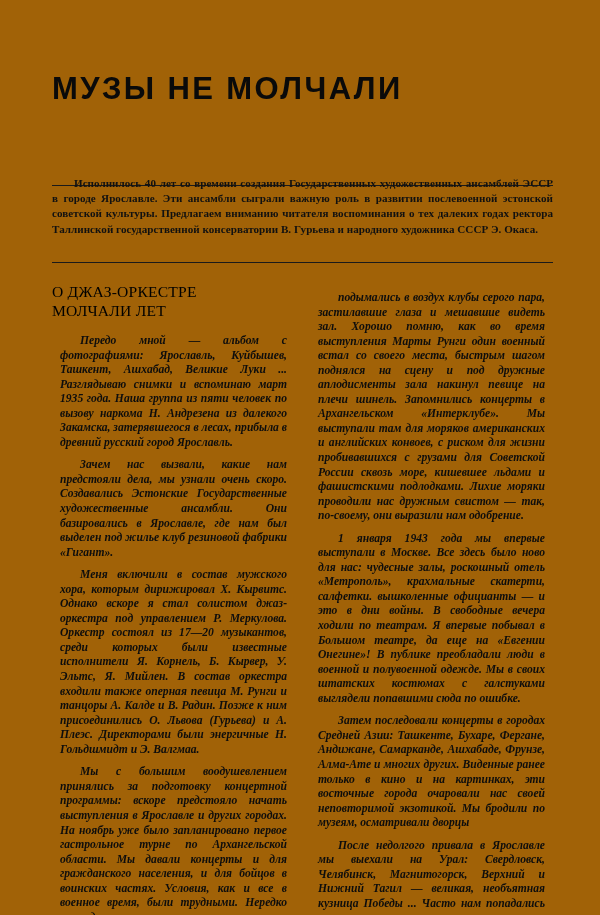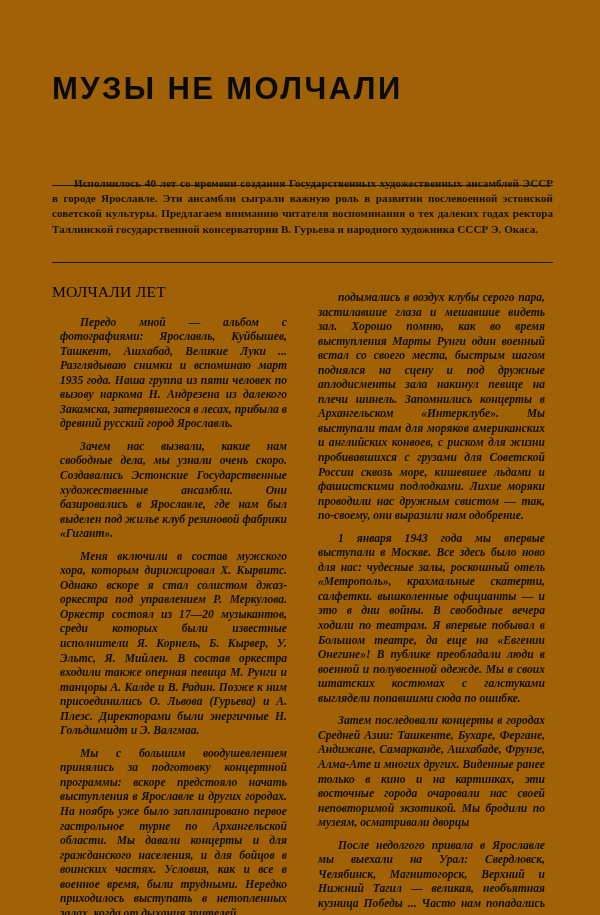--- a/index.html
+++ b/index.html
@@ -101,24 +101,25 @@
   <div class="masthead">МУЗЫ НЕ МОЛЧАЛИ</div>
 
   <div class="rule rule-top"></div>
 
   <div class="lead">Исполнилось 40 лет со времени создания Государственных художественных ансамблей ЭССР в городе Ярославле. Эти ансамбли сыграли важную роль в развитии послевоенной эстонской советской культуры. Предлагаем вниманию читателя воспоминания о тех далеких годах ректора Таллинской государственной консерватории В. Гурьева и народного художника СССР Э. Окаса.</div>
 
   <div class="rule rule-bottom"></div>
 
   <div class="col col-left">
     <h2 class="section-title">
+      <span class="line">О ДЖАЗ-ОРКЕСТРЕ</span>
       <span class="line">МОЛЧАЛИ ЛЕТ</span>
     </h2>
     <p>Передо мной — альбом с фотографиями: Ярославль, Куйбышев, Ташкент, Ашхабад, Великие Луки ... Разглядываю снимки и вспоминаю март 1935 года. Наша группа из пяти человек по вызову наркома Н. Андрезена из далекого Закамска, затерявшегося в лесах, прибыла в древний русский город Ярославль.</p>
-    <p>Зачем нас вызвали, какие нам свободные дела, мы узнали очень скоро. Создавались Эстонские Государственные художественные ансамбли. Они базировались в Ярославле, где нам был выделен под жилье клуб резиновой фабрики «Гигант».</p>
+    <p>Зачем нас вызвали, какие нам предстояли дела, мы узнали очень скоро. Создавались Эстонские Государственные художественные ансамбли. Они базировались в Ярославле, где нам был выделен под жилье клуб резиновой фабрики «Гигант».</p>
     <p>Меня включили в состав мужского хора, которым дирижировал Х. Кырвитс. Однако вскоре я стал солистом джаз-оркестра под управлением Р. Меркулова. Оркестр состоял из 17—20 музыкантов, среди которых были известные исполнители Я. Корнель, Б. Кырвер, У. Эльтс, Я. Мийлен. В состав оркестра входили также оперная певица М. Рунги и танцоры А. Калде и В. Радин. Позже к ним присоединились О. Львова (Гурьева) и А. Плеэс. Директорами были энергичные Н. Гольдшмидт и Э. Валгмаа.</p>
     <p>Мы с большим воодушевлением принялись за подготовку концертной программы: вскоре предстояло начать выступления в Ярославле и других городах. На ноябрь уже было запланировано первое гастрольное турне по Архангельской области. Мы давали концерты и для гражданского населения, и для бойцов в воинских частях. Условия, как и все в военное время, были трудными. Нередко приходилось выступать в нетопленных залах, когда от дыхания зрителей</p>
   </div>
 
   <div class="col col-right">
     <p>подымались в воздух клубы серого пара, застилавшие глаза и мешавшие видеть зал. Хорошо помню, как во время выступления Марты Рунги один военный встал со своего места, быстрым шагом поднялся на сцену и под дружные аплодисменты зала накинул певице на плечи шинель. Запомнились концерты в Архангельском «Интерклубе». Мы выступали там для моряков американских и английских конвоев, с риском для жизни пробивавшихся с грузами для Советской России сквозь море, кишевшее льдами и фашистскими подлодками. Лихие моряки проводили нас дружным свистом — так, по-своему, они выразили нам одобрение.</p>
     <p>1 января 1943 года мы впервые выступали в Москве. Все здесь было ново для нас: чудесные залы, роскошный отель «Метрополь», крахмальные скатерти, салфетки. вышколенные официанты — и это в дни войны. В свободные вечера ходили по театрам. Я впервые побывал в Большом театре, да еще на «Евгении Онегине»! В публике преобладали люди в военной и полувоенной одежде. Мы в своих штатских костюмах с галстуками выглядели попавшими сюда по ошибке.</p>
     <p>Затем последовали концерты в городах Средней Азии: Ташкенте, Бухаре, Фергане, Андижане, Самарканде, Ашхабаде, Фрунзе, Алма-Ате и многих других. Виденные ранее только в кино и на картинках, эти восточные города очаровали нас своей неповторимой экзотикой. Мы бродили по музеям, осматривали дворцы</p>
     <p>После недолгого привала в Ярославле мы выехали на Урал: Свердловск, Челябинск, Магнитогорск, Верхний и Нижний Тагил — великая, необъятная кузница Победы ... Часто нам попадались эвакуированные земляки.</p>
   </div>

